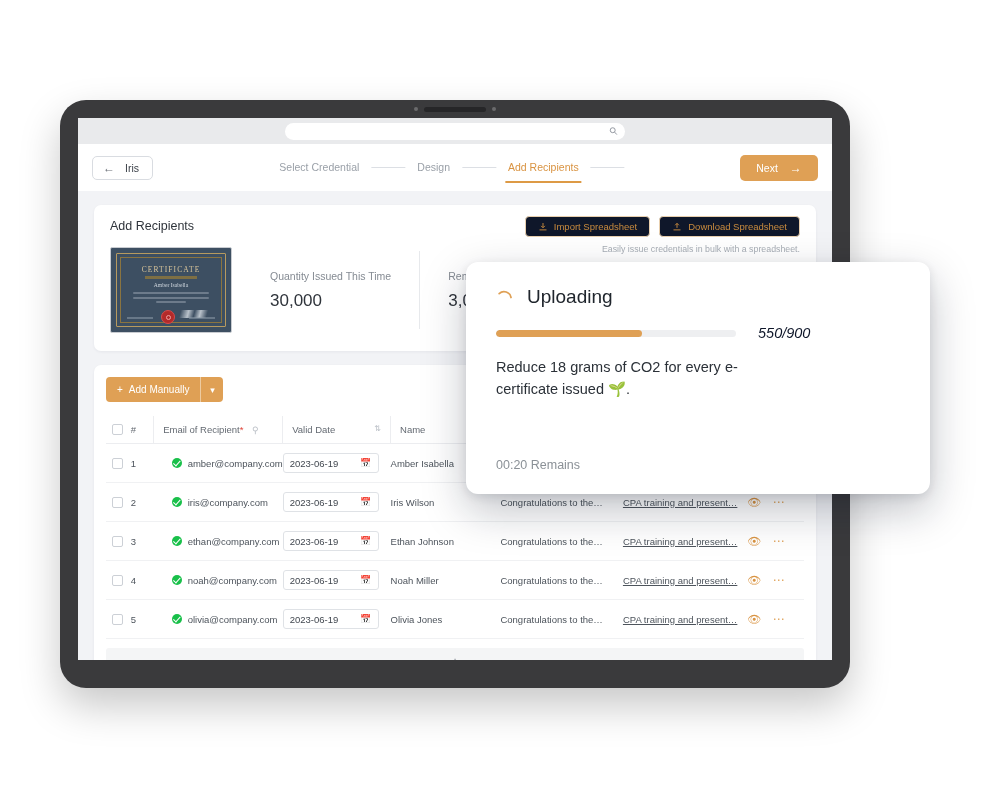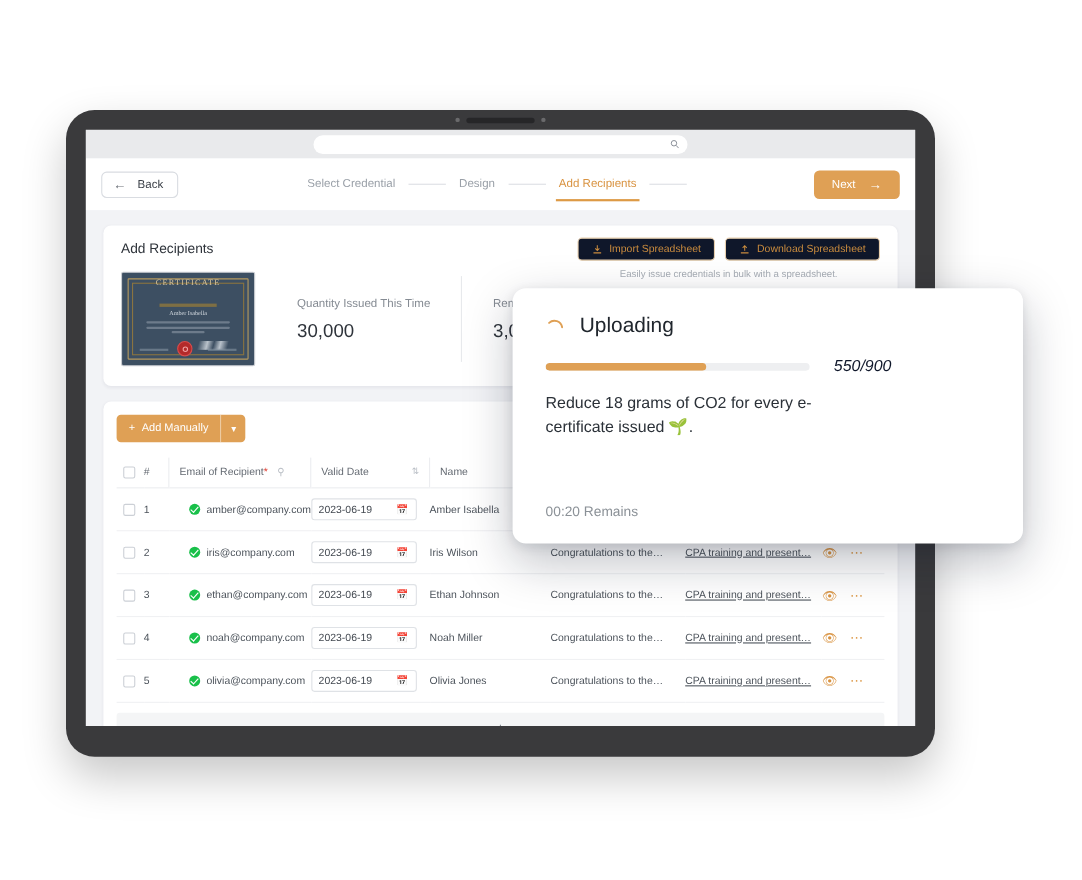--- a/index.html
+++ b/index.html
@@ -103,35 +103,35 @@
   .imp-wrap {
     position: absolute; right: 16px; top: 11px; text-align: right;
   }
   .imp-row { display: flex; gap: 9px; }
   .imp-btn {
     display: flex; align-items: center; justify-content: center; gap: 6px;
     height: 21px; padding: 0 12px;
     border: 1px solid #e8cfae; border-radius: 4px; background: #0f172a;
     color: #c98b3e; font-size: 9.5px; white-space: nowrap; cursor: pointer;
   }
-  .imp-note { font-size: 8.8px; color: #a7adb5; margin-top: 7px; text-align: center; }
+  .imp-note { font-size: 8.8px; color: #a7adb5; margin-top: 7px; }
 
   .stats { display: flex; align-items: center; margin-top: 14px; }
   .cert-thumb {
     width: 122px; height: 86px; border-radius: 2px;
     background: #3d4f62; position: relative; overflow: hidden;
     border: 1px solid #c9ccd1; flex: none;
   }
   .cert-inner {
     position: absolute; inset: 5px;
     border: 1px solid #b79a5f; border-radius: 1px;
   }
   .cert-inner2 { position: absolute; inset: 3px; border: 1px solid #8a7440; }
   .cert-word {
-    position: absolute; left: 0; right: 0; top: 4px; text-align: center;
+    position: absolute; left: 0; right: 0; top: 17px; text-align: center;
     color: #d8c49a; font-size: 7.5px; letter-spacing: 1.1px;
     font-family: "Liberation Serif", serif;
   }
   .cert-rule {
     position: absolute; left: 34px; right: 34px; top: 28px; height: 3px;
     background: #8a7440; opacity: .85;
   }
   .cert-name {
     position: absolute; left: 0; right: 0; top: 34px; text-align: center;
     color: #cfd6dd; font-size: 5.6px; font-family: "Liberation Serif", serif;
@@ -296,21 +296,21 @@
           <svg class="mag" viewBox="0 0 16 16" fill="none" stroke="#8a8f98" stroke-width="1.6">
             <circle cx="6.6" cy="6.6" r="4.4"></circle>
               <line x1="10" y1="10" x2="14" y2="14.4"></line>
           </svg>
         </div>
       </div>
 
       <div class="apphead">
         <div class="back-btn">
           <span class="arr">←</span>
-          <span>Back</span>
+          <span>Iris</span>
         </div>
 
         <div class="stepper">
           <span class="step">Select Credential</span>
           <span class="step-line"></span>
           <span class="step">Design</span>
           <span class="step-line"></span>
           <span class="step active">Add Recipients</span>
           <span class="step-line"></span>
         </div>

